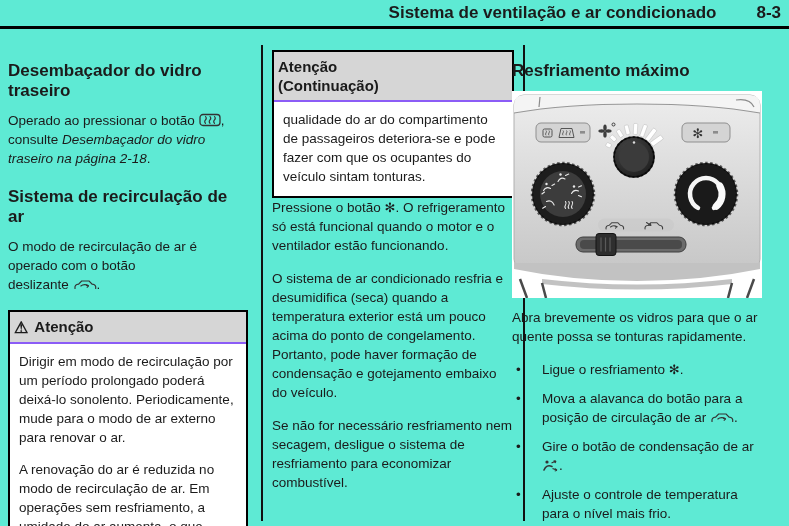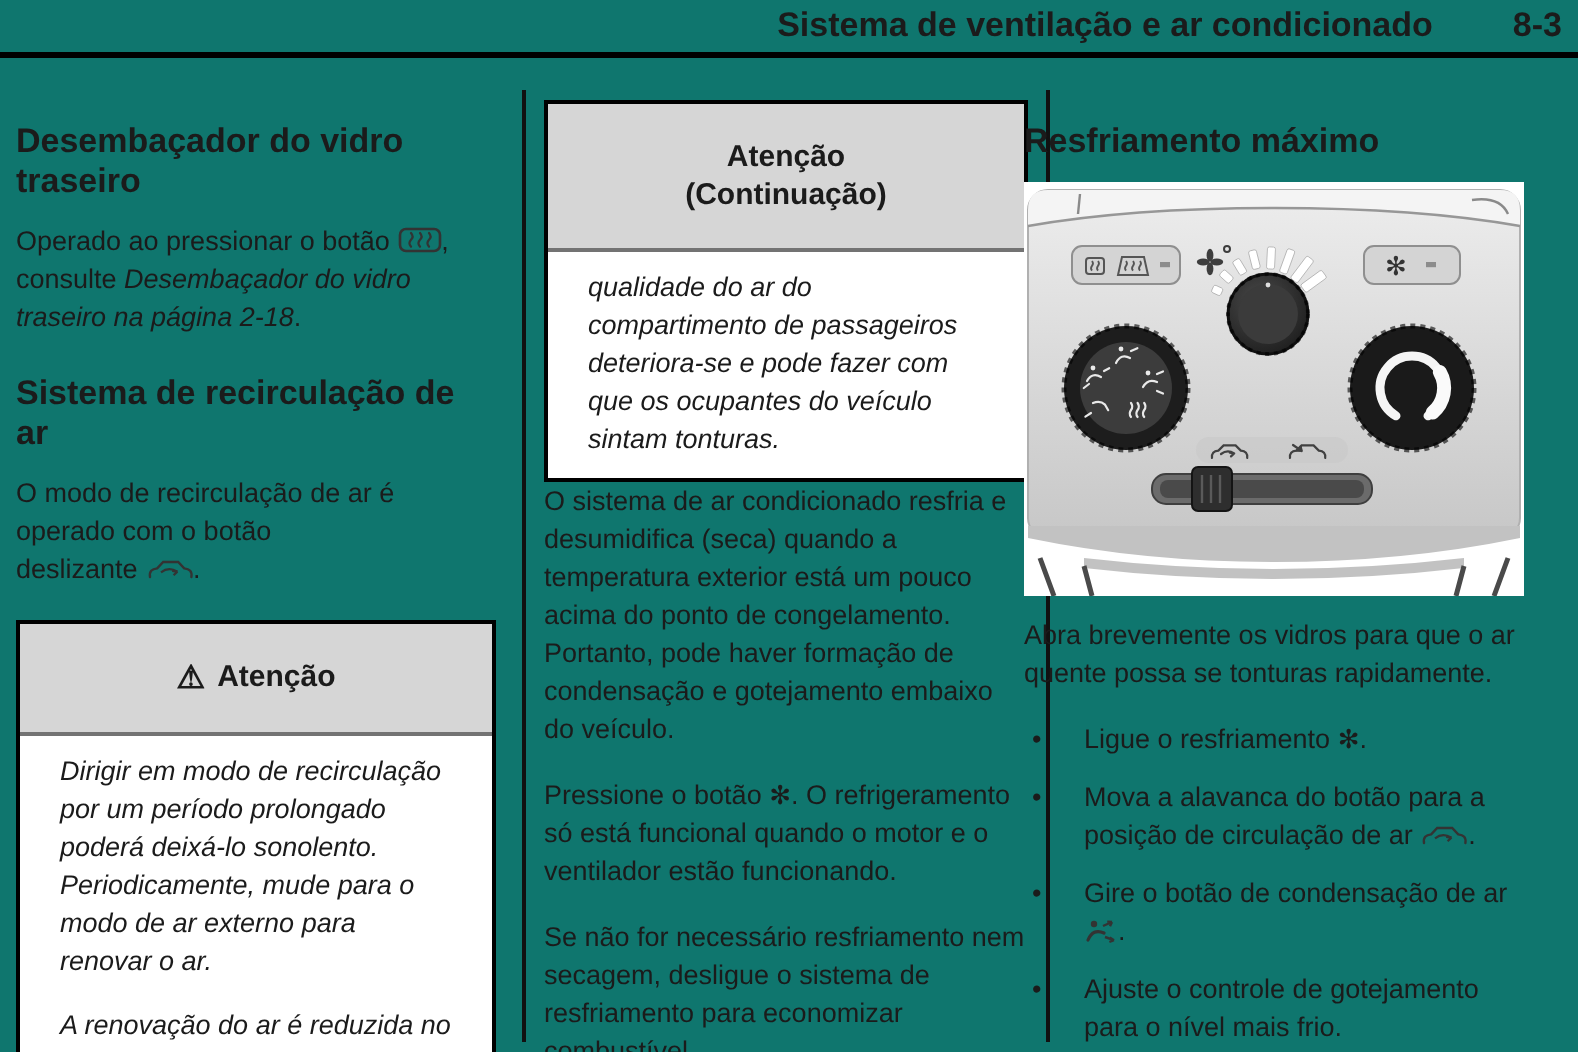--- a/index.html
+++ b/index.html
@@ -1,38 +1,38 @@
 <!DOCTYPE html>
 <html><head>
 <meta charset="utf-8">
 <style>
   html,body{margin:0;padding:0;background:#fff;}
-  .page{position:relative;width:789px;height:526px;background:#0f766e;overflow:hidden;
+  .page{position:relative;width:789px;height:526px;background:#5eead4;overflow:hidden;
         font-family:"Liberation Sans",sans-serif;color:#1b1b1b;}
   
   .hdr{position:absolute;top:3px;left:0;right:8px;display:flex;justify-content:flex-end;
        align-items:baseline;gap:40px;font-weight:bold;font-size:17px;}
   .hdr-rule{position:absolute;top:26px;left:0;width:789px;height:3px;background:#000;}
   
   .col{position:absolute;top:42px;}
   .col-left{left:8px;width:240px;}
   .col-mid{left:272px;width:242px;}
   .col-right{left:512px;width:248px;}
   .vdiv{position:absolute;top:45px;width:2px;height:476px;background:#111;}
   .vdiv1{left:261px;}
   .vdiv2{left:523px;}
   
   .h-main{font-size:17px;line-height:20px;font-weight:bold;margin:19px 0 10px;}
   .para{font-size:13.5px;line-height:19px;margin:0 0 14px;}
   .ref{font-style:italic;}
   
   .cbox{border:2px solid #000;background:#fff;}
-  .cbox-hd{background:#d6d6d6;border-bottom:2px solid #737373;text-align:center;
-           font-weight:bold;font-size:15px;line-height:19px;padding:17px 4px;}
-  .cbox-bd{padding:8px 20px 6px;font-style:italic;}
+  .cbox-hd{background:#d6d6d6;border-bottom:2px solid #8b5cf6;text-align:left;
+           font-weight:bold;font-size:15px;line-height:19px;padding:5px 4px;}
+  .cbox-bd{padding:8px 9px 6px;}
   .cbox-bd .para{margin-bottom:13px;}
   .warn-glyph{font-size:16px;vertical-align:-1px;margin-right:6px;}
   
   .blist{margin:2px 0 0;}
   .bitem{display:flex;font-size:13.5px;line-height:19px;margin-bottom:10px;}
   .bmark{width:26px;flex:0 0 26px;padding-left:4px;}
   .ico{vertical-align:-2px;}
   .acg{font-size:13px;}
   
   .photo{position:relative;width:250px;height:207px;margin:6px 0 10px;}
@@ -94,24 +94,24 @@
       <div class="cbox-hd">
         <div>Atenção</div>
         <div>(Continuação)</div>
       </div>
       <div class="cbox-bd">
         <div class="para" style="margin-bottom:4px;">qualidade do ar do compartimento de passageiros deteriora-se e pode fazer com que os ocupantes do veículo sintam tonturas.</div>
       </div>
     </div>
 
 
-    <div class="para">O sistema de ar condicionado resfria e desumidifica (seca) quando a temperatura exterior está um pouco acima do ponto de congelamento. Portanto, pode haver formação de condensação e gotejamento embaixo do veículo.</div>
     <div class="para">
       <span>Pressione o botão </span><span class="acg">✻</span><span>. O refrigeramento só está funcional quando o motor e o ventilador estão funcionando.</span>
     </div>
+    <div class="para">O sistema de ar condicionado resfria e desumidifica (seca) quando a temperatura exterior está um pouco acima do ponto de congelamento. Portanto, pode haver formação de condensação e gotejamento embaixo do veículo.</div>
     <div class="para">Se não for necessário resfriamento nem secagem, desligue o sistema de resfriamento para economizar combustível.</div>
   </div>
 
   <div class="col col-right">
     <div class="h-main">Resfriamento máximo</div>
 
     <div class="photo">
       <svg width="250" height="207" viewBox="0 0 250 207">
         <defs>
           <linearGradient id="gpan" x1="0" y1="0" x2="0" y2="1">
@@ -240,18 +240,18 @@
         <span class="bmark">•</span>
         <span><span>Gire o botão de condensação de ar </span><svg class="ico" width="17" height="14" viewBox="0 0 17 14">
           <circle cx="5" cy="4" r="1.6" fill="#333"></circle>
           <path d="M2,12 q2.5,-6 8,-3.5" fill="none" stroke="#333" stroke-width="1.6" stroke-linecap="round"></path>
           <path d="M9.5,5 l4.5,-2 m0,0 l-2.4,-0.2 m2.4,0.2 l-1,2.1" fill="none" stroke="#333" stroke-width="1.2"></path>
           <path d="M10.5,10.5 l4.5,1.6 m0,0 l-2.1,-1.3 m2.1,1.3 l-2.3,0.9" fill="none" stroke="#333" stroke-width="1.2"></path>
         </svg><span>.</span></span>
       </div>
       <div class="bitem">
         <span class="bmark">•</span>
-        <span><span>Ajuste o controle de gotejamento para o nível mais frio.</span></span>
+        <span><span>Ajuste o controle de temperatura para o nível mais frio.</span></span>
       </div>
     </div>
   </div>
 
 </div>
 
 </body></html>

